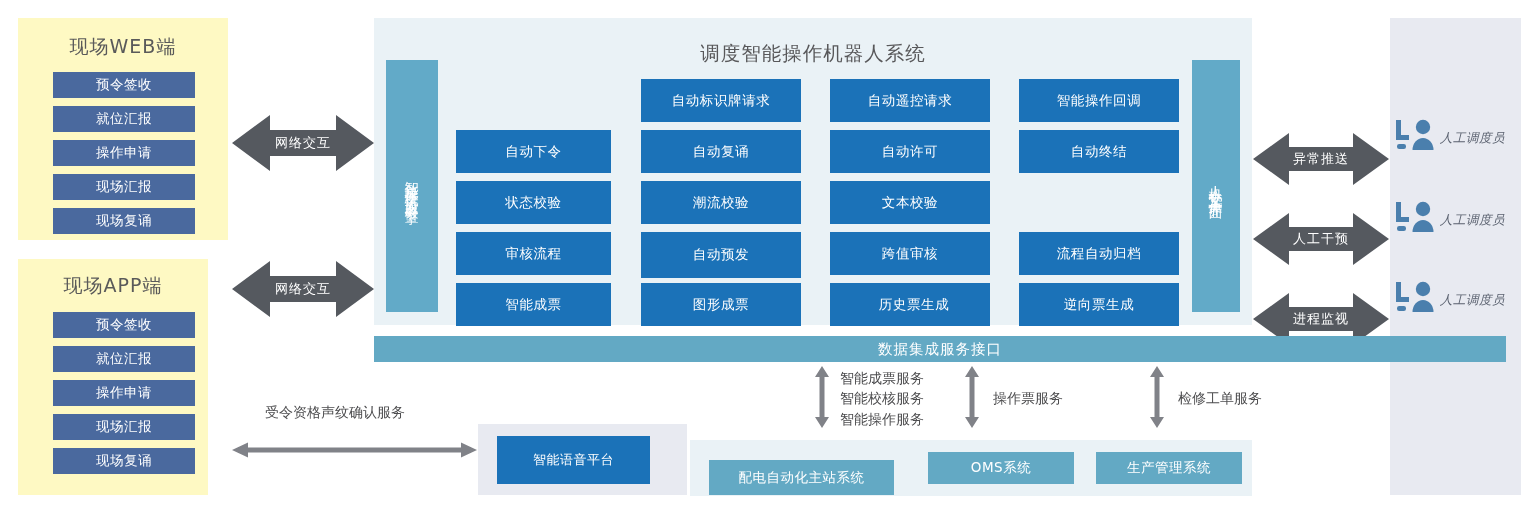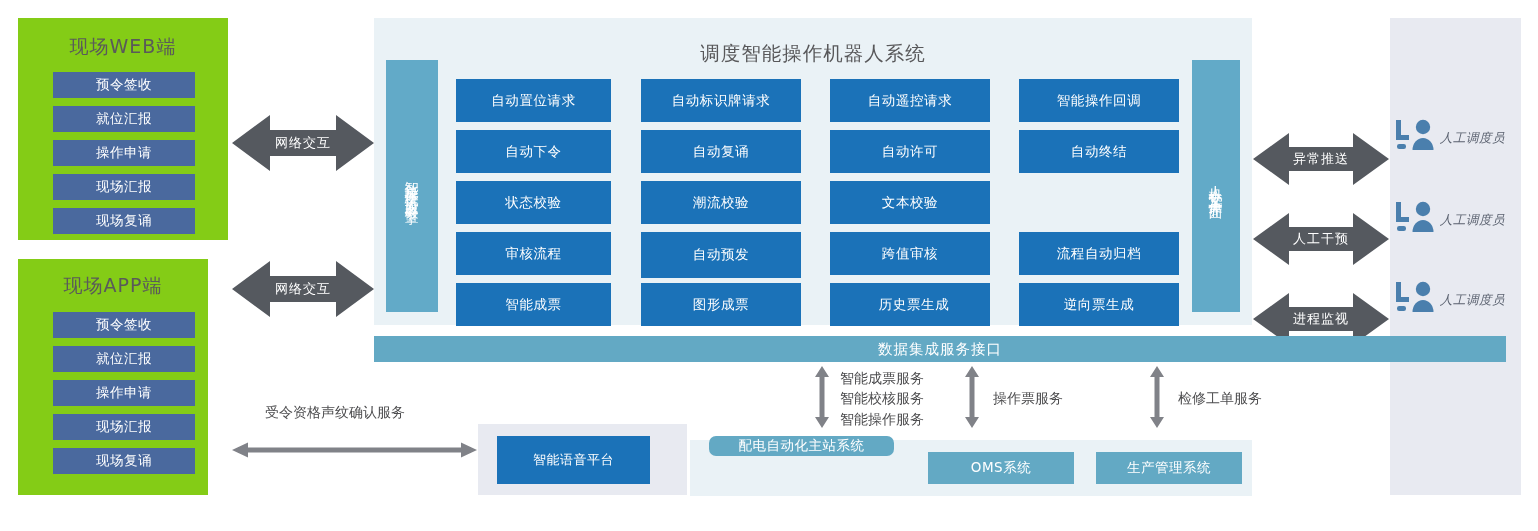--- a/index.html
+++ b/index.html
@@ -6,21 +6,21 @@
   body{
     width:1538px;height:531px;
     background:#ffffff;
     font-family:"DejaVu Sans","Liberation Sans",sans-serif;
     overflow:hidden;
     position:relative;
   }
   .abs{position:absolute;box-sizing:border-box;}
 
   
-  .client-panel{background:#84cc16;}
+  .client-panel{background:#fef9c3;}
   .client-title{
     width:100%;text-align:center;color:#5a5a5a;font-size:19px;
     letter-spacing:1px;
   }
   .client-btn{
     background:#4a699e;color:#ffffff;font-size:13.5px;
     display:flex;align-items:center;justify-content:center;
     letter-spacing:.5px;
   }
 
@@ -108,21 +108,20 @@
 </div>
 
 <div class="abs center-panel" style="left:374px;top:18px;width:878px;height:307px;">
 
   <div class="center-title abs" style="left:0;top:22px;width:878px;">调度智能操作机器人系统</div>
 
   <div class="vbar abs" style="left:12px;top:42px;width:52px;height:252px;">智能操作机器人服务引擎</div>
 
   <div class="vbar abs" style="left:818px;top:42px;width:48px;height:252px;">人机交互工作界面</div>
 
-  <div class="fbox abs" style="left:82px;top:61px;width:155px;height:43px;">自动置位请求</div>
   <div class="fbox abs" style="left:267px;top:61px;width:160px;height:43px;">自动标识牌请求</div>
   <div class="fbox abs" style="left:456px;top:61px;width:160px;height:43px;">自动遥控请求</div>
   <div class="fbox abs" style="left:645px;top:61px;width:160px;height:43px;">智能操作回调</div>
 
   <div class="fbox abs" style="left:82px;top:112px;width:155px;height:43px;">自动下令</div>
   <div class="fbox abs" style="left:267px;top:112px;width:160px;height:43px;">自动复诵</div>
   <div class="fbox abs" style="left:456px;top:112px;width:160px;height:43px;">自动许可</div>
   <div class="fbox abs" style="left:645px;top:112px;width:160px;height:43px;">自动终结</div>
 
   <div class="fbox abs" style="left:82px;top:163px;width:155px;height:43px;">状态校验</div>
@@ -217,15 +216,15 @@
 
 <div class="abs svc-label" style="left:265px;top:404px;">受令资格声纹确认服务</div>
 <svg class="abs" style="left:232px;top:440px;" width="245" height="20" viewBox="0 0 245 20">
   <path d="M0 10 L16 2.5 L16 7.5 L229 7.5 L229 2.5 L245 10 L229 17.5 L229 12.5 L16 12.5 L16 17.5 Z" fill="#808288"></path>
 </svg>
 
 <div class="abs voice-panel" style="left:478px;top:424px;width:209px;height:71px;"></div>
 <div class="abs voice-box" style="left:497px;top:436px;width:153px;height:48px;">智能语音平台</div>
 
 <div class="abs ext-panel" style="left:690px;top:440px;width:562px;height:56px;"></div>
-<div class="abs ext-box" style="left:709px;top:436px;width:185px;height:20px;border-radius:7px;">配电自动化主站系统</div>
+<div class="abs ext-box" style="left:709px;top:460px;width:185px;height:35px;">配电自动化主站系统</div>
 <div class="abs ext-box" style="left:928px;top:452px;width:146px;height:32px;">OMS系统</div>
 <div class="abs ext-box" style="left:1096px;top:452px;width:146px;height:32px;">生产管理系统</div>
 
 </body></html>

